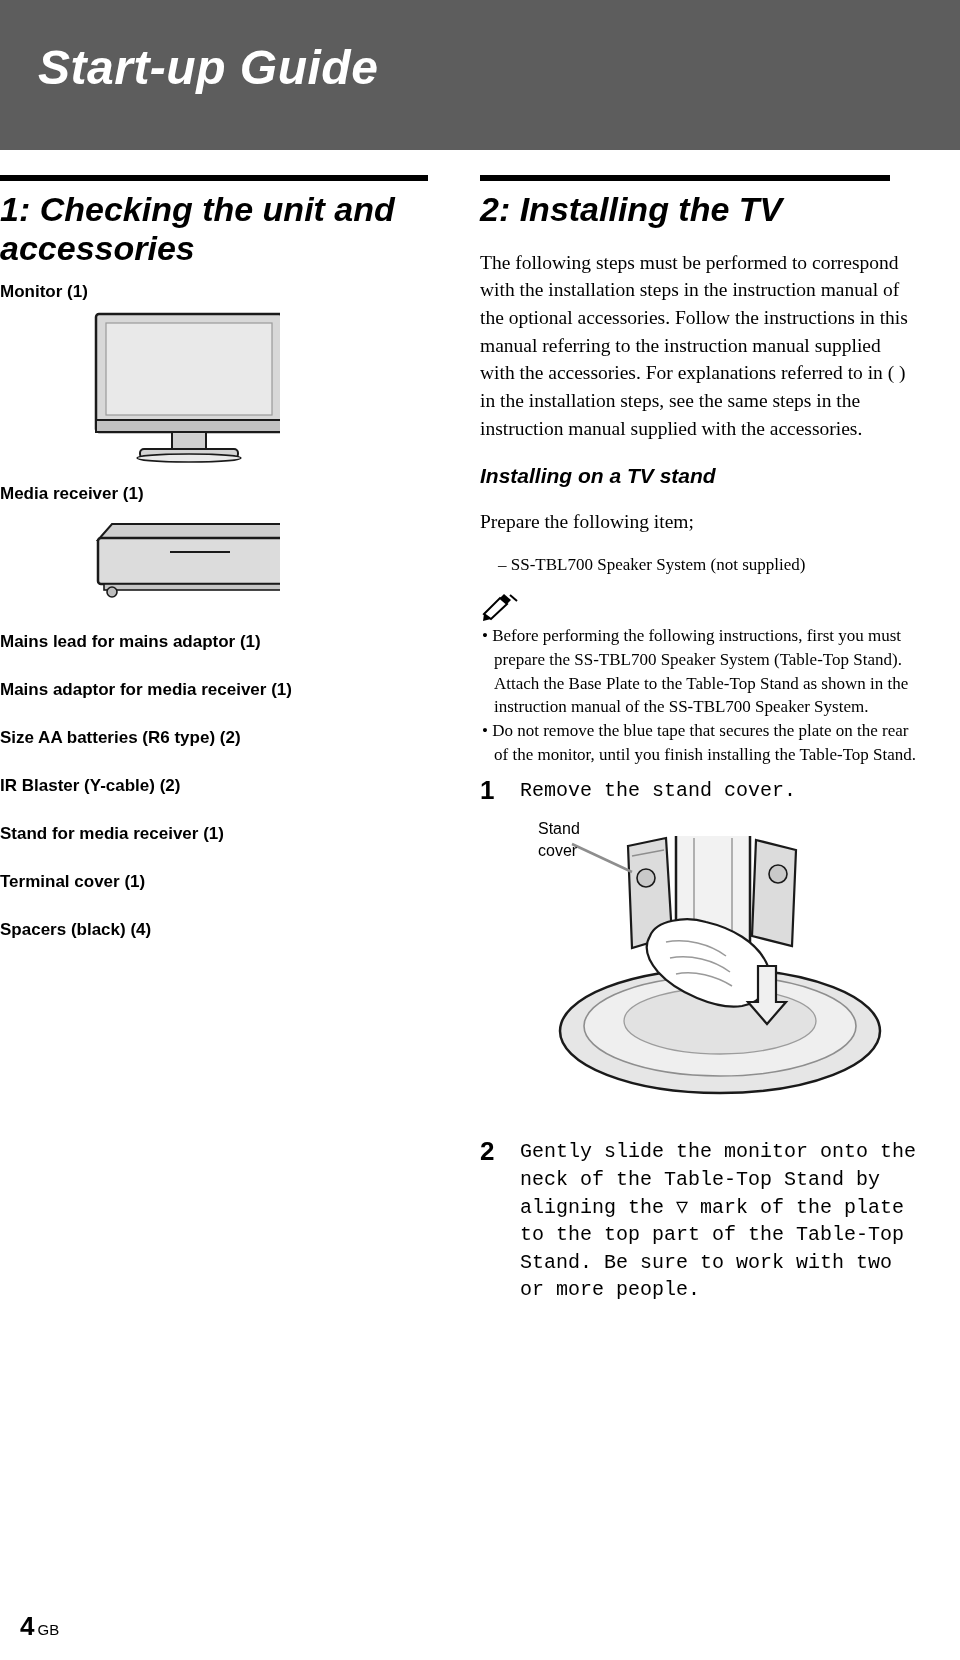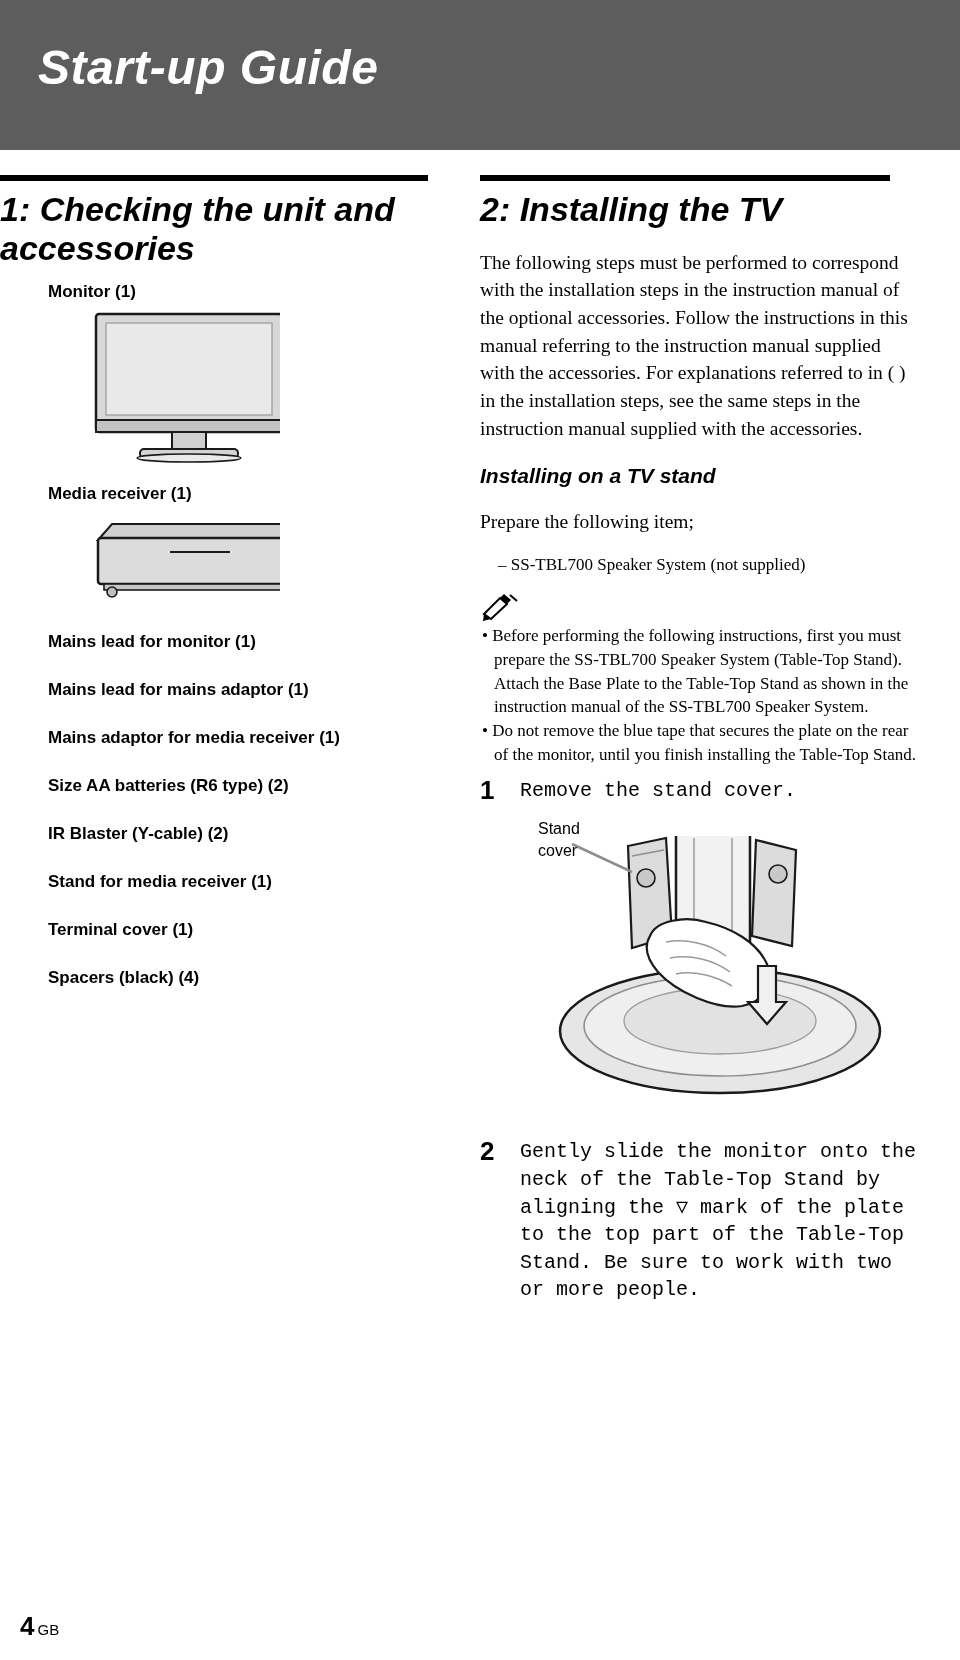--- a/index.html
+++ b/index.html
@@ -65,21 +65,20 @@
     margin: 0 0 14px 0;
     color: #000;
   }
 
   .item-label {
     font-size: 17px;
     font-weight: bold;
     color: #000;
     margin: 0 0 6px 0;
     font-family: "Liberation Sans", sans-serif;
-    padding-left: 48px;
   }
   .accessory-list .item-label { margin-bottom: 28px; }
 
   
   .serif {
     font-family: "Liberation Serif", serif;
     font-size: 19.5px;
     line-height: 1.42;
     color: #000;
   }
@@ -184,21 +183,20 @@
       <path d="M98 28 L116 12 L318 12 L318 12" fill="none" stroke="none"></path>
       <polygon points="98,30 112,14 320,14 320,20 306,20 306,30" fill="#cfcfcf" stroke="#1a1a1a" stroke-width="2"></polygon>
       <rect x="98" y="28" width="208" height="46" rx="3" fill="#dcdcdc" stroke="#1a1a1a" stroke-width="2.5"></rect>
       <line x1="170" y1="42" x2="230" y2="42" stroke="#1a1a1a" stroke-width="2"></line>
       <rect x="104" y="74" width="196" height="6" fill="#c6c6c6" stroke="#1a1a1a" stroke-width="1.6"></rect>
       <circle cx="112" cy="82" r="5" fill="#bdbdbd" stroke="#1a1a1a" stroke-width="1.6"></circle>
       <circle cx="296" cy="82" r="5" fill="#bdbdbd" stroke="#1a1a1a" stroke-width="1.6"></circle>
     </svg>
 
     <div class="accessory-list" style="margin-top:22px;">
-      <div class="item-label">Mains lead for monitor (1)</div>
       <div class="item-label">Mains lead for mains adaptor (1)</div>
       <div class="item-label">Mains adaptor for media receiver (1)</div>
       <div class="item-label">Size AA batteries (R6 type) (2)</div>
       <div class="item-label">IR Blaster (Y-cable) (2)</div>
       <div class="item-label">Stand for media receiver (1)</div>
       <div class="item-label">Terminal cover (1)</div>
       <div class="item-label">Spacers (black) (4)</div>
     </div>
   </div>
 

